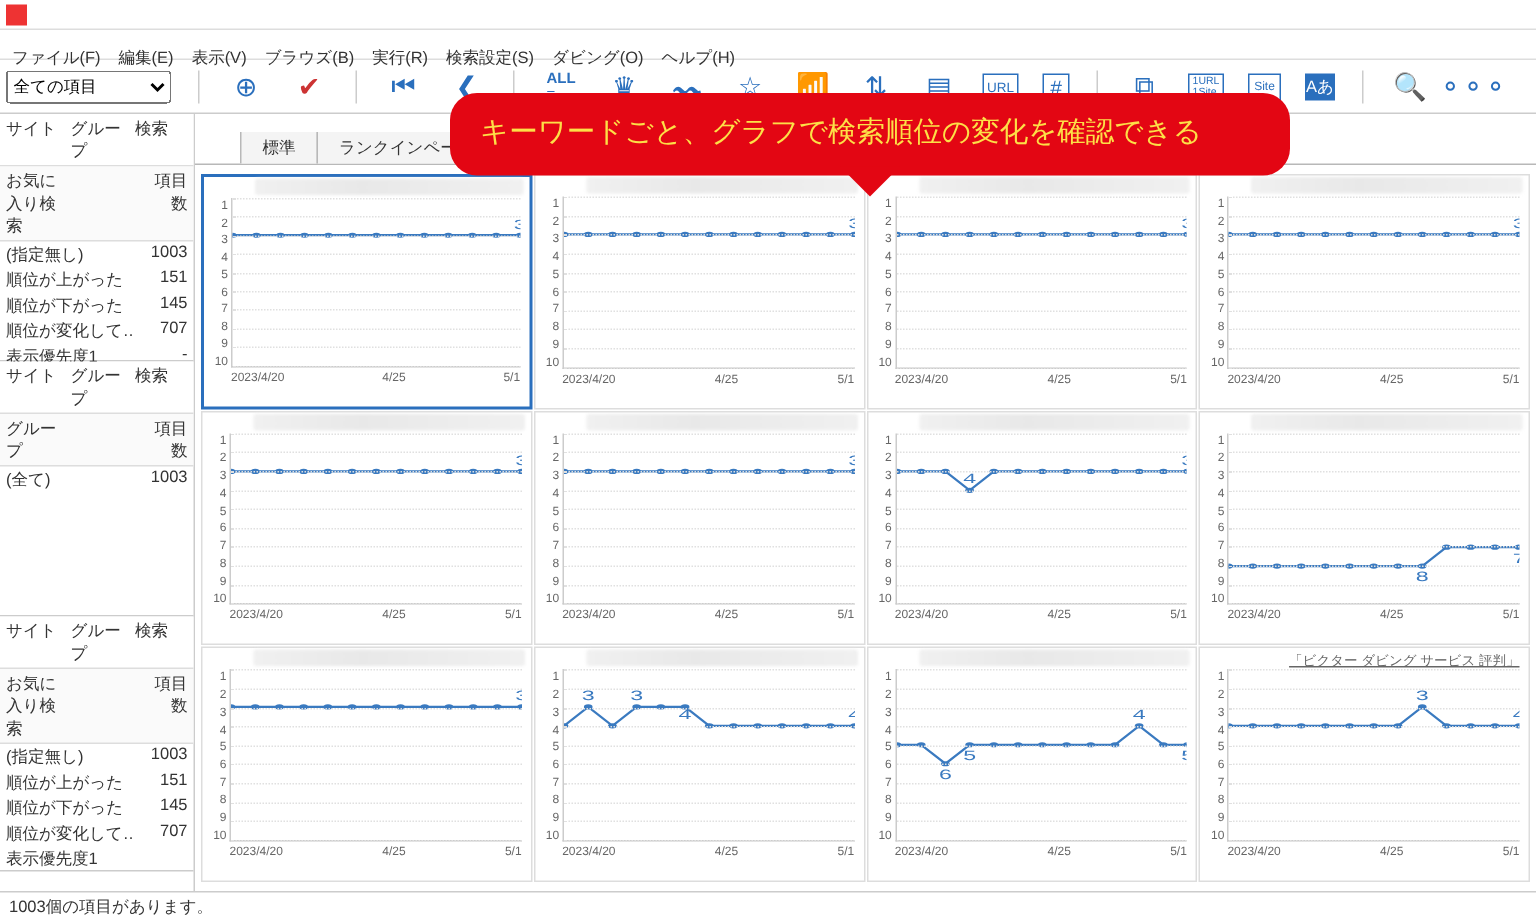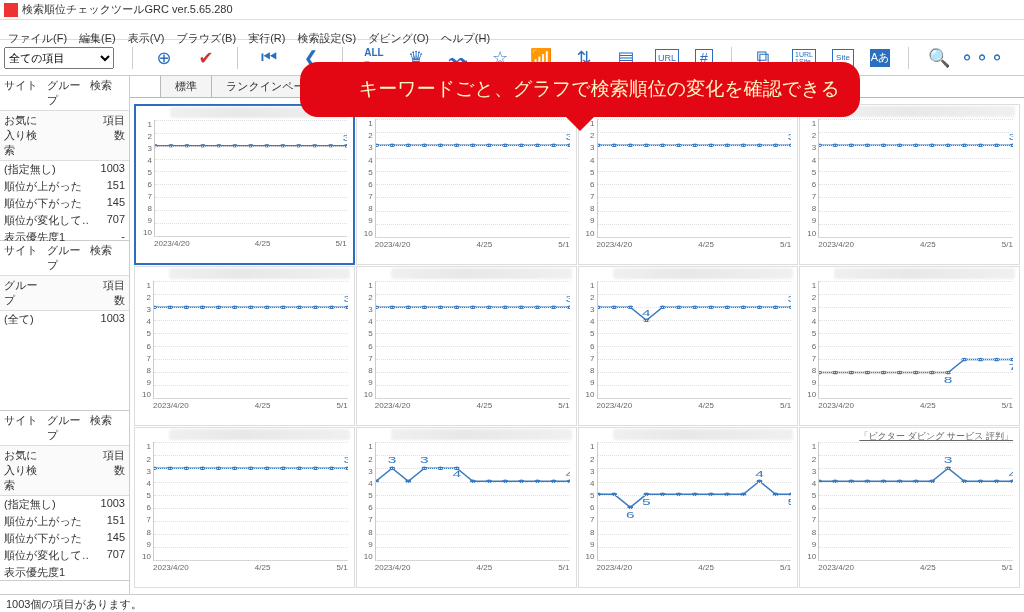--- a/index.html
+++ b/index.html
@@ -16,47 +16,46 @@
 .left { width: 130px; border-right: 1px solid #ccc; display: flex; flex-direction: column; }
 .panel { border-bottom: 1px solid #ccc; flex-shrink: 0; }
 .panel-head { display: flex; font-size: 11px; border-bottom: 1px solid #ddd; background: #fff; }
 .panel-head span { padding: 2px 4px; flex: 1; }
 .panel-sub { display: flex; font-size: 11px; border-bottom: 1px solid #ddd; background: #fafafa; gap: 40px; }
 .panel-sub span { padding: 2px 4px; flex: 1; }
 .panel-sub .c2 { flex: 0 0 40px; text-align: right; }
 .panel-row { display: flex; font-size: 11px; }
 .panel-row span { padding: 1px 4px; flex: 1; white-space: nowrap; overflow: hidden; }
 .panel-row .c2 { flex: 0 0 40px; text-align: right; }
-.right { flex: 1; display: flex; flex-direction: column; overflow: hidden; }
+.right { flex: 1; display: flex; flex-direction: column; overflow: hidden; margin-top: 12px; }
 .tabs { height: 22px; display: flex; align-items: flex-end; border-bottom: 1px solid #b8b8b8; padding-left: 30px; gap: 0; }
 .tab { padding: 3px 14px; border: 1px solid #b8b8b8; border-bottom: none; background: #f4f4f4; font-size: 11px; cursor: pointer; margin-right: -1px; }
 .tab.active { background: #fff; position: relative; top: 1px; }
 .grid { flex: 1; display: grid; grid-template-columns: repeat(4, 1fr); grid-template-rows: repeat(3, 1fr); gap: 1px; padding: 6px 4px; overflow: hidden; }
 .cell { border: 1px solid #ddd; background: #fff; position: relative; padding: 14px 4px 2px 4px; }
 .cell.sel { border: 2px solid #2a6fbd; }
 .cell-title { position: absolute; top: 2px; right: 6px; font-size: 9px; color: #666; text-decoration: underline; }
 .cell-blur { position: absolute; top: 1px; left: 34px; right: 4px; height: 11px; background: linear-gradient(90deg,#f0f0f0 0%,#e8e8e8 40%,#f0f0f0 100%); filter: blur(1px); border-radius: 2px; }
 .chart { position: relative; width: 100%; height: calc(100% - 12px); }
 .yaxis { position: absolute; left: 0; top: 0; bottom: 12px; width: 14px; display: flex; flex-direction: column; justify-content: space-between; font-size: 8px; color: #666; text-align: right; padding-right: 2px; }
 .plot { position: absolute; left: 14px; right: 2px; top: 0; bottom: 12px; border-left: 1px solid #ccc; border-bottom: 1px solid #ccc; }
 .plot .hline { position: absolute; left: 0; right: 0; border-top: 1px dotted #e0e0e0; }
 .xaxis { position: absolute; left: 14px; right: 2px; bottom: 0; height: 10px; display: flex; justify-content: space-between; font-size: 8px; color: #666; }
 .pline { stroke: #3a7ac0; stroke-width: 1.5; fill: none; }
 .pdot { fill: #3a7ac0; }
 .dlabel { font-size: 8px; fill: #3a7ac0; }
-.callout { position: absolute; left: 300px; top: 62px; width: 560px; background: #e30613; color: #fef9c3; border-radius: 18px; padding: 14px 20px; font-size: 19px; text-align: right; line-height: 1.4; z-index: 50; }
+.callout { position: absolute; left: 300px; top: 62px; width: 560px; background: #e30613; color: #fde047; border-radius: 18px; padding: 14px 20px; font-size: 19px; text-align: left; line-height: 1.4; z-index: 50; }
 .callout::after { content: ""; position: absolute; bottom: -34px; left: 260px; border: 20px solid transparent; border-top-color: #e30613; }
 .status { height: 18px; border-top: 1px solid #ccc; padding: 2px 6px; font-size: 11px; }
 </style>
 </head>
 <body>
 
 <div class="titlebar">
   <span class="icon"></span>
-  <span>検索順位チェックツールGRC  ver.5.65.280</span>
 </div>
 
 <div class="menubar" id="menubar">
     <span>ファイル(F)</span>
     <span>編集(E)</span>
     <span>表示(V)</span>
     <span>ブラウズ(B)</span>
     <span>実行(R)</span>
     <span>検索設定(S)</span>
     <span>ダビング(O)</span>

